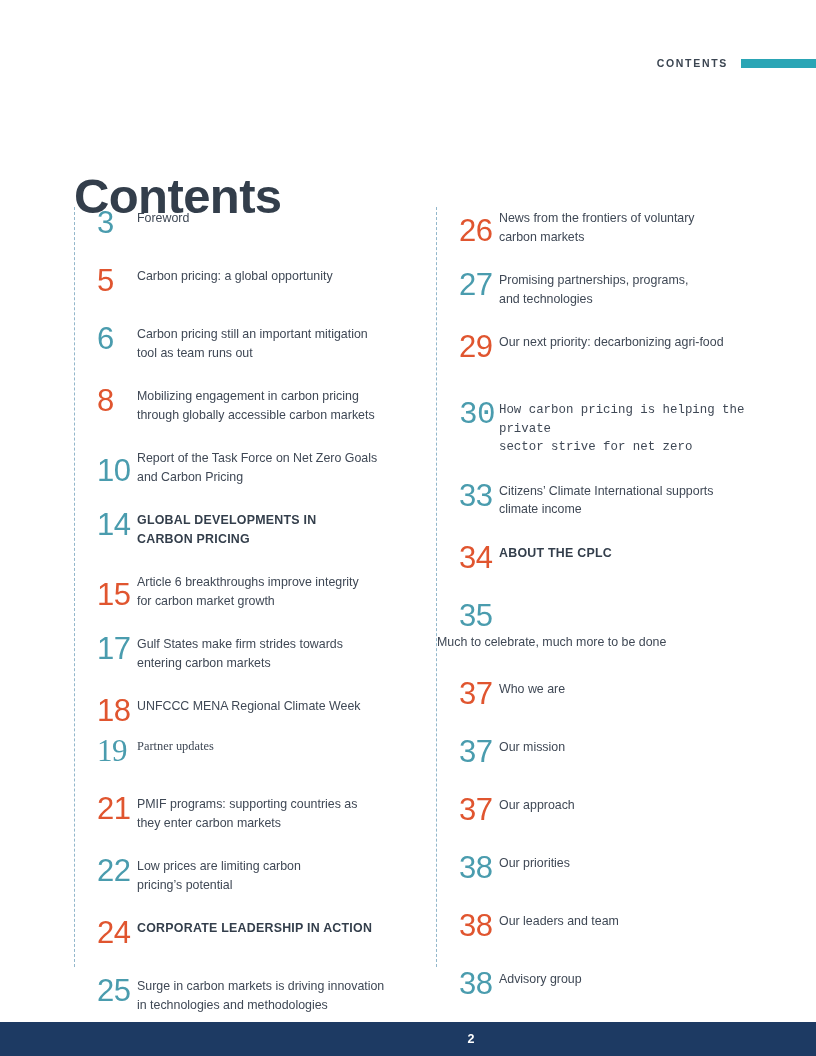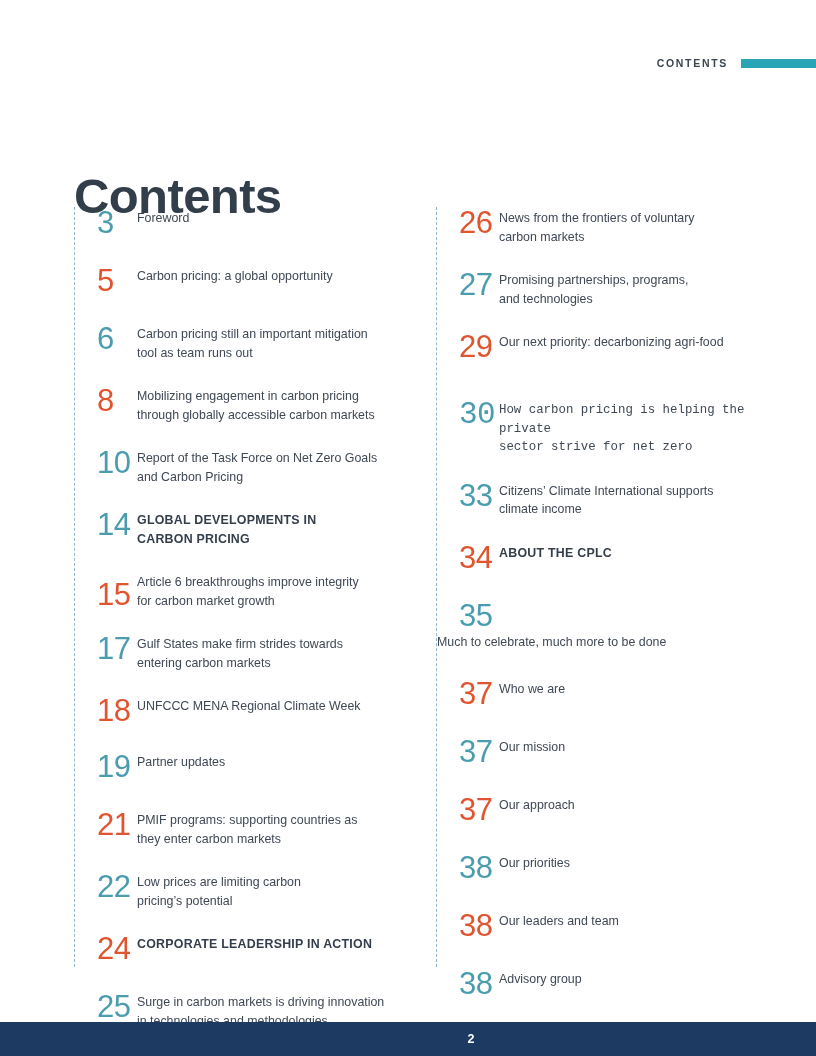--- a/index.html
+++ b/index.html
@@ -159,21 +159,21 @@
             <span class="ln">tool as team runs out</span>
           </span>
         </li>
         <li class="toc-item" style="margin-bottom: 23px;">
           <span class="toc-num orange">8</span>
           <span class="toc-text">
             <span class="ln">Mobilizing engagement in carbon pricing</span>
             <span class="ln">through globally accessible carbon markets</span>
           </span>
         </li>
-        <li class="toc-item" style="margin-bottom: 23px;">
+        <li class="toc-item" style="margin-bottom: 23px; align-items: flex-end;">
           <span class="toc-num teal">10</span>
           <span class="toc-text">
             <span class="ln">Report of the Task Force on Net Zero Goals</span>
             <span class="ln">and Carbon Pricing</span>
           </span>
         </li>
         <li class="toc-item" style="margin-bottom: 23px;">
           <span class="toc-num teal">14</span>
           <span class="toc-text heading">
             <span class="ln">GLOBAL DEVELOPMENTS IN</span>
@@ -187,27 +187,27 @@
             <span class="ln">for carbon market growth</span>
           </span>
         </li>
         <li class="toc-item" style="margin-bottom: 23px;">
           <span class="toc-num teal">17</span>
           <span class="toc-text">
             <span class="ln">Gulf States make firm strides towards</span>
             <span class="ln">entering carbon markets</span>
           </span>
         </li>
-        <li class="toc-item" style="margin-bottom: 25px;">
+        <li class="toc-item" style="margin-bottom: 9px;">
           <span class="toc-num orange">18</span>
           <span class="toc-text">
             <span class="ln">UNFCCC MENA Regional Climate Week</span>
           </span>
         </li>
-        <li class="toc-item" style="margin-bottom: 27px;">
+        <li class="toc-item" style="margin-bottom: 27px; font-family: Liberation Serif, serif;">
           <span class="toc-num teal">19</span>
           <span class="toc-text">
             <span class="ln">Partner updates</span>
           </span>
         </li>
         <li class="toc-item" style="margin-bottom: 23px;">
           <span class="toc-num orange">21</span>
           <span class="toc-text">
             <span class="ln">PMIF programs: supporting countries as</span>
             <span class="ln">they enter carbon markets</span>
@@ -230,21 +230,21 @@
           <span class="toc-num teal">25</span>
           <span class="toc-text">
             <span class="ln">Surge in carbon markets is driving innovation</span>
             <span class="ln">in technologies and methodologies</span>
           </span>
         </li>
       </ul>
   </div>
   <div class="toc-col right">
     <ul class="toc-list" id="right-list">
-        <li class="toc-item" style="margin-bottom: 23px;">
+        <li class="toc-item" style="margin-bottom: 23px; align-items: flex-end;">
           <span class="toc-num orange">26</span>
           <span class="toc-text">
             <span class="ln">News from the frontiers of voluntary</span>
             <span class="ln">carbon markets</span>
           </span>
         </li>
         <li class="toc-item" style="margin-bottom: 23px;">
           <span class="toc-num teal">27</span>
           <span class="toc-text">
             <span class="ln">Promising partnerships, programs,</span>

